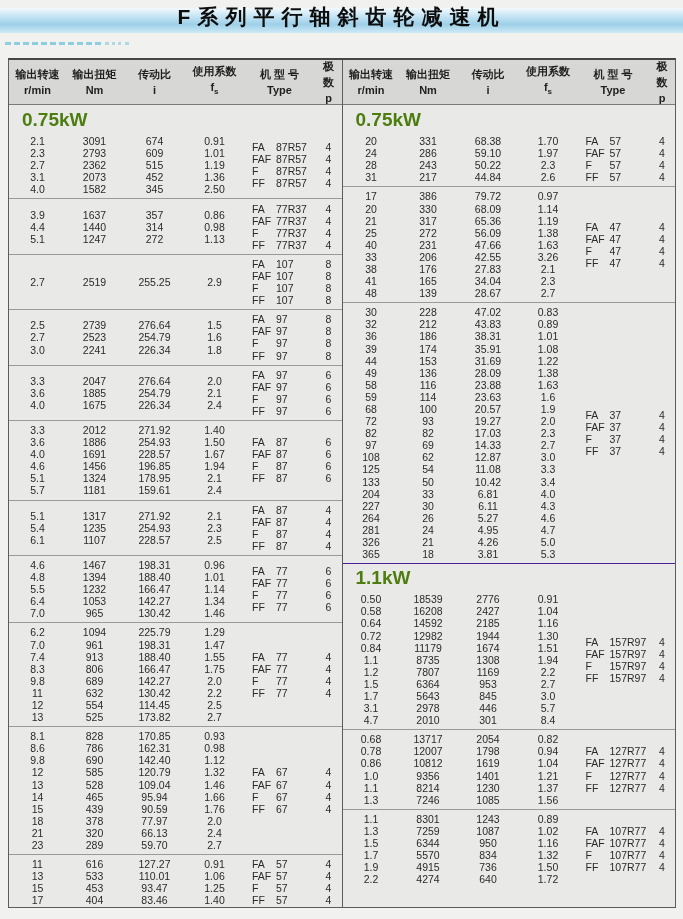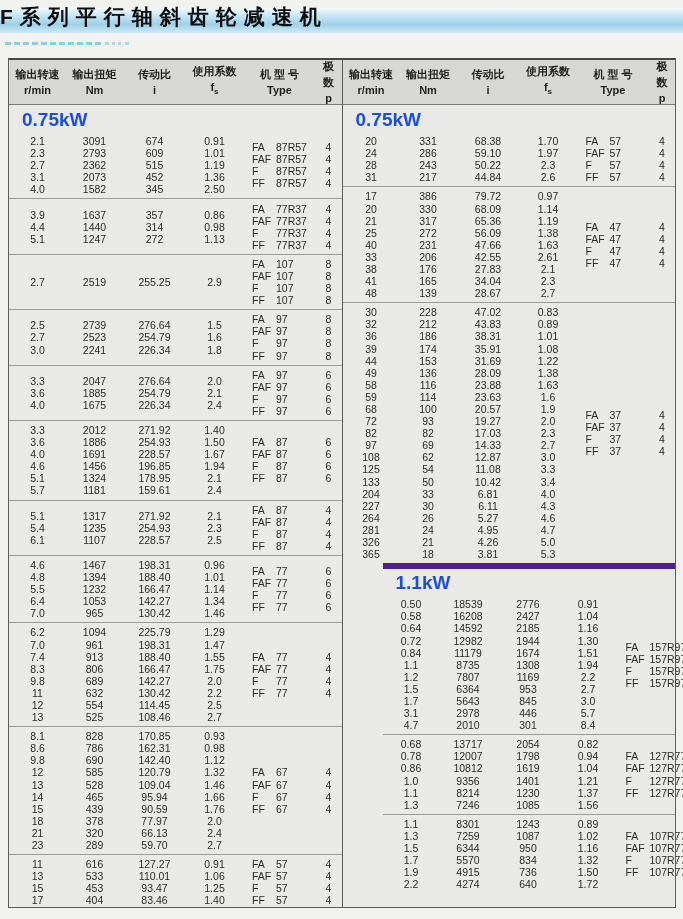--- a/index.html
+++ b/index.html
@@ -1,41 +1,41 @@
 <!DOCTYPE html>
 <html><head>
 <meta charset="utf-8">
 <style>
   html,body{margin:0;padding:0;}
   .page{position:relative;width:683px;height:919px;background:#f1f2ef;overflow:hidden;
         font-family:"Liberation Sans","DejaVu Sans",sans-serif;color:#222;}
   
   .titleband{position:absolute;top:8px;left:0;right:0;height:25px;
     background:linear-gradient(180deg,#f2fafd 0%,#c3e3f3 35%,#9ed0e8 65%,#cde9f5 100%);}
-  .pagetitle{position:absolute;top:3px;left:0;right:0;margin:0;
+  .pagetitle{position:absolute;top:3px;left:0;right:0;margin:0;text-align:center;
     font-size:21px;font-weight:bold;letter-spacing:7px;color:#0d0d0d;}
   
   .watermark{position:absolute;top:42px;left:5px;width:96px;height:3px;
     border-top:3px dashed rgba(46,170,212,.5);}
   .watermark:after{content:"";position:absolute;left:100px;top:-3px;width:24px;
     border-top:3px dotted rgba(46,170,212,.35);}
   
   .tablewrap{position:absolute;top:58px;left:8px;right:7px;bottom:11px;display:flex;
     background:#e9eae7;border:1px solid #5c5c5c;border-top:2px solid #464646;}
   .half{flex:1;min-width:0;display:flex;flex-direction:column;}
   .half + .half{border-left:1px solid #5c5c5c;}
   .thead{display:flex;align-items:center;flex:none;height:44px;background:#d7d8d5;
     border-bottom:1px solid #7a7a7a;}
   .hcell{text-align:center;font-size:11px;font-weight:bold;line-height:16px;color:#1f1f1f;}
   .hunit{font-weight:bold;}
   sub{font-size:8px;}
   .c0{width:57px}.c1{width:57px}.c2{width:63px}.c3{width:57px}.c4{width:73px}.c5{width:25px}
   .tbody{flex:1;padding-top:1px;}
-  .power{font-size:19px;line-height:20px;font-weight:bold;color:#1d4ed8;padding:4px 0 2px 13px;}
-  .section + .section{border-top:6px solid #4c1d95;margin-left:40px;}
+  .power{font-size:19px;line-height:20px;font-weight:bold;color:#4d7c0f;padding:4px 0 2px 13px;}
+  .section + .section{border-top:1px solid #4c1d95;}
   .block{display:flex;align-items:center;padding:3px 0;}
   .block + .block{border-top:1px solid #9a9a9a;}
   .rows{width:234px;flex:none;}
   .row{display:flex;align-items:center;height:12.1px;}
   .cell{display:block;text-align:center;font-size:10.5px;color:#2a2a2a;}
   .models{flex:none;width:98px;}
   .mline{display:flex;align-items:center;height:12.1px;font-size:10.5px;color:#2a2a2a;}
   .mname{width:73px;padding-left:9px;box-sizing:border-box;display:flex;}
   .mpre{width:24px;flex:none;}
   .mpole{width:25px;text-align:center;}
@@ -564,21 +564,21 @@
                 </div>
                 <div class="row">
                   <span class="cell c0">12</span>
                   <span class="cell c1">554</span>
                   <span class="cell c2">114.45</span>
                   <span class="cell c3">2.5</span>
                 </div>
                 <div class="row">
                   <span class="cell c0">13</span>
                   <span class="cell c1">525</span>
-                  <span class="cell c2">108.46</span>
+                  <span class="cell c2">173.82</span>
                   <span class="cell c3">2.7</span>
                 </div>
               </div>
               <div class="models">
                 <div class="mline">
                   <span class="mname">
                     <span class="mpre">FA</span>
                     <span>77</span>
                   </span>
                   <span class="mpole">4</span>
@@ -878,21 +878,21 @@
                 <div class="row">
                   <span class="cell c0">40</span>
                   <span class="cell c1">231</span>
                   <span class="cell c2">47.66</span>
                   <span class="cell c3">1.63</span>
                 </div>
                 <div class="row">
                   <span class="cell c0">33</span>
                   <span class="cell c1">206</span>
                   <span class="cell c2">42.55</span>
-                  <span class="cell c3">2.61</span>
+                  <span class="cell c3">3.26</span>
                 </div>
                 <div class="row">
                   <span class="cell c0">38</span>
                   <span class="cell c1">176</span>
                   <span class="cell c2">27.83</span>
                   <span class="cell c3">2.1</span>
                 </div>
                 <div class="row">
                   <span class="cell c0">41</span>
                   <span class="cell c1">165</span>

